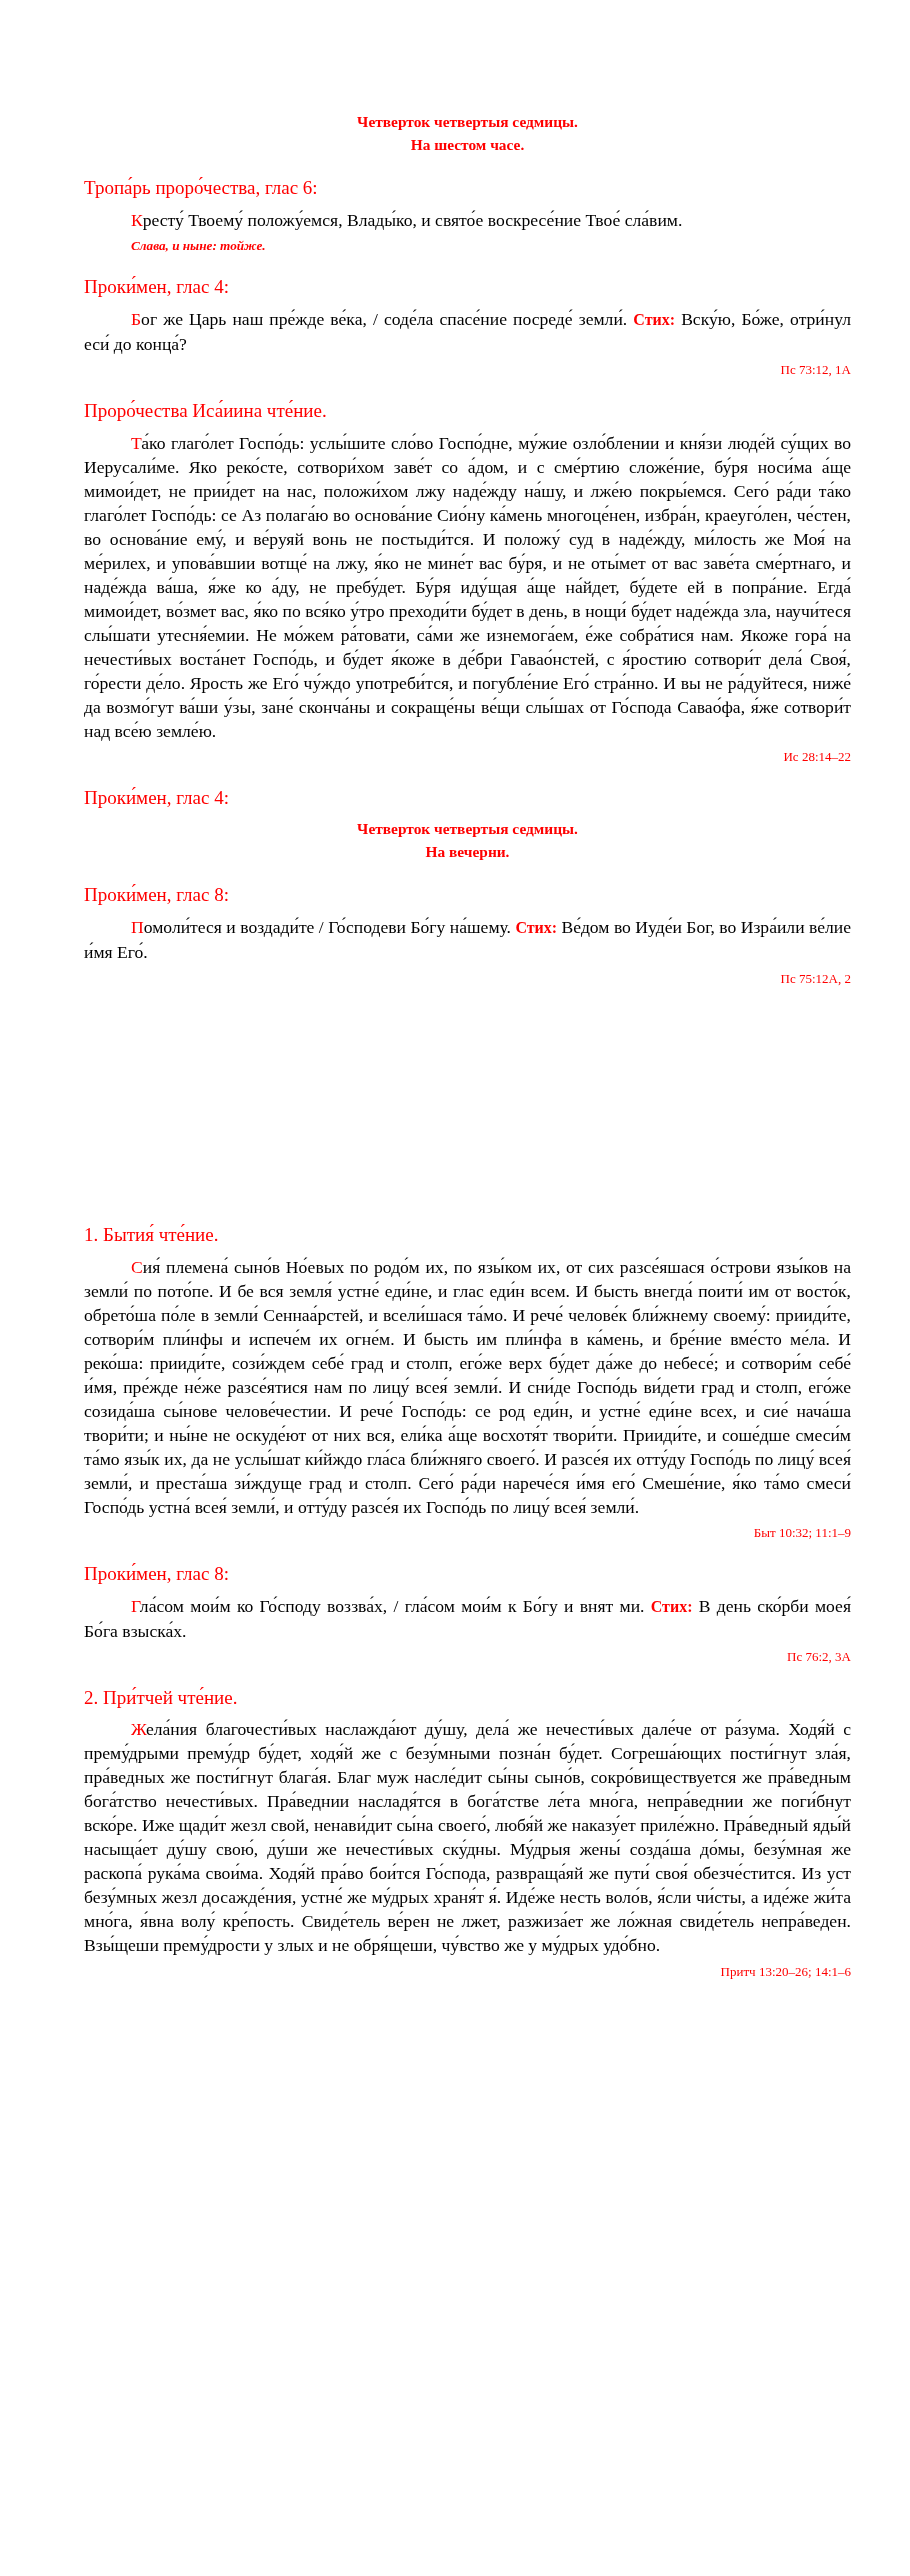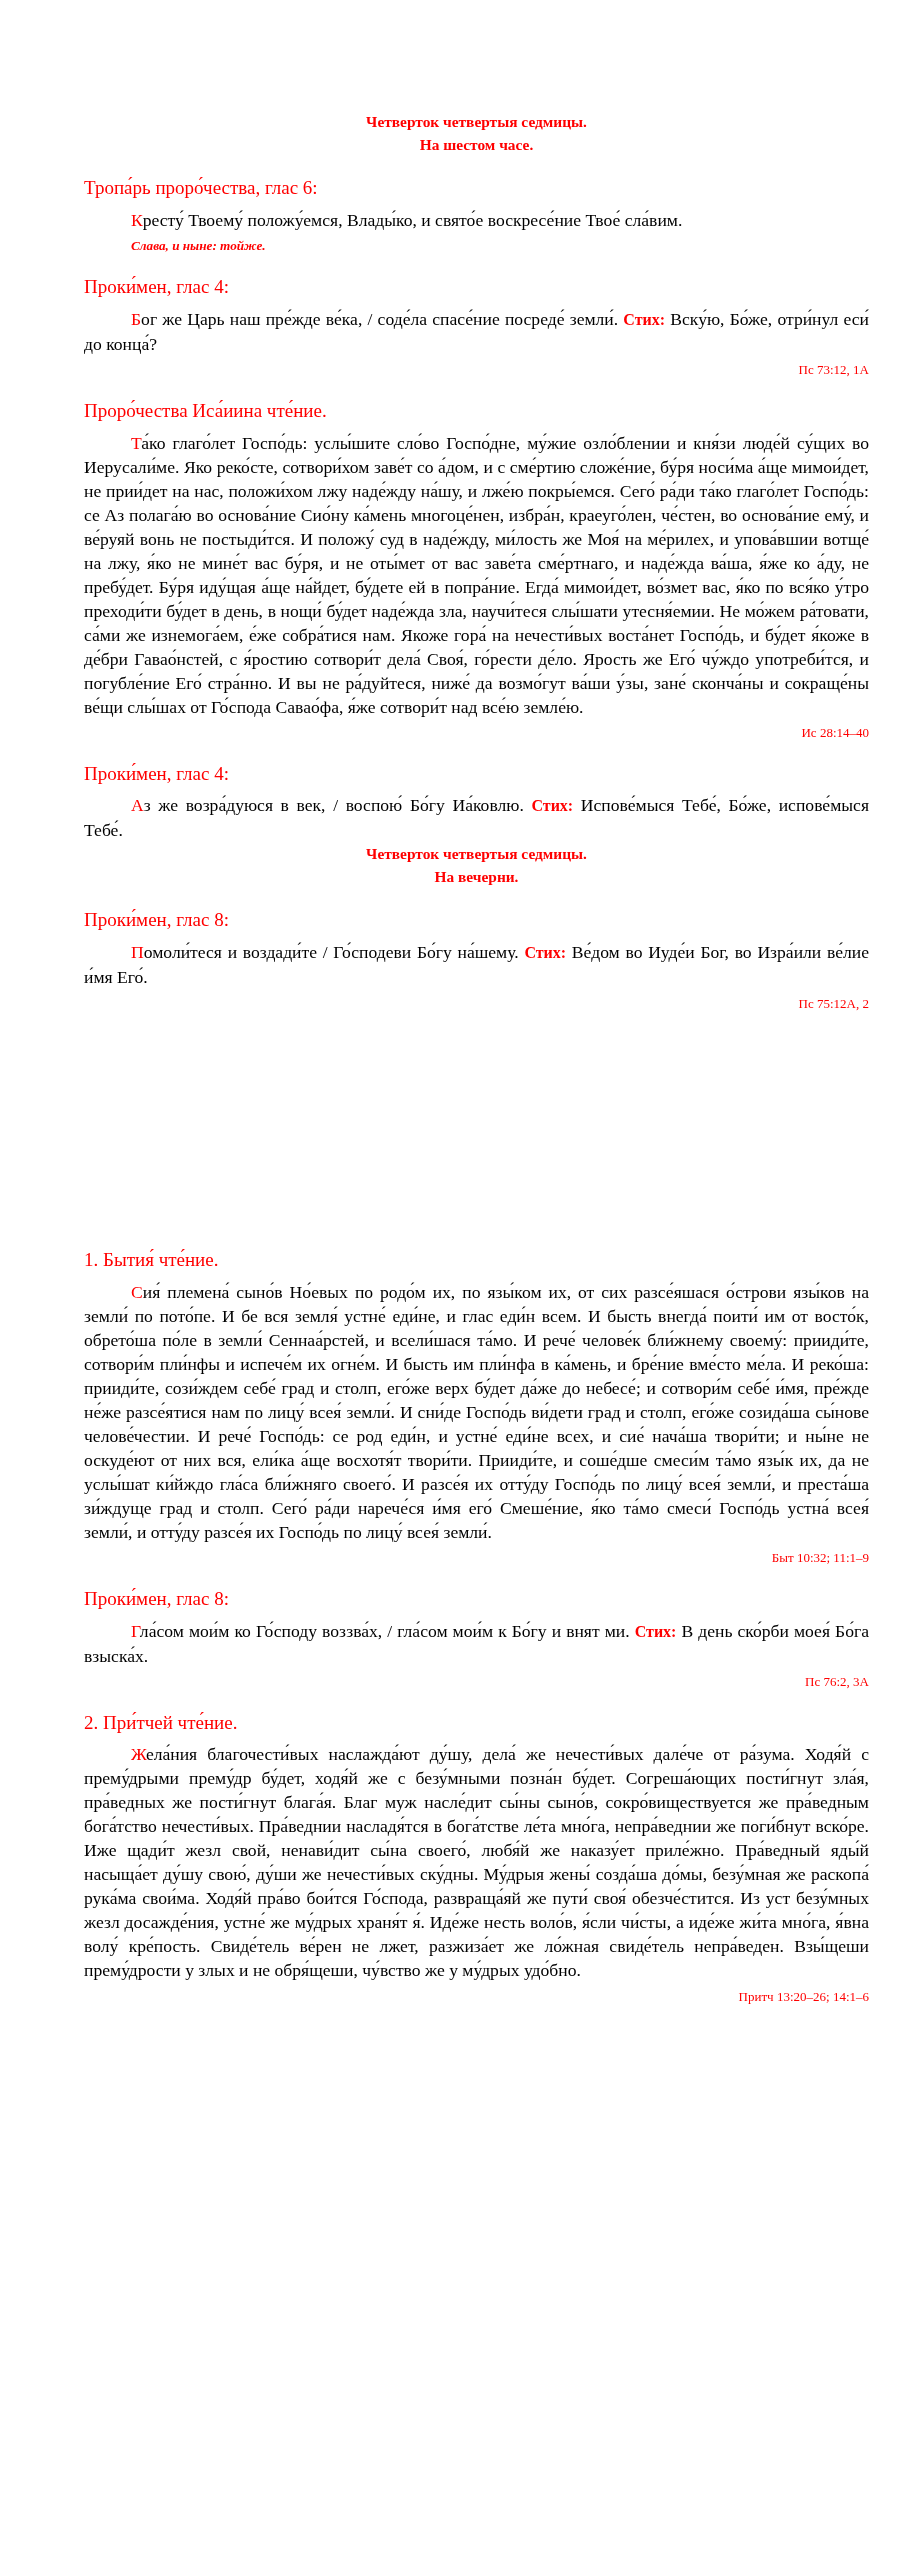--- a/index.html
+++ b/index.html
@@ -5,21 +5,21 @@
   html, body { margin: 0; padding: 0; background: #ffffff; }
   .page {
     position: relative;
     width: 911px;
     height: 2576px;
     background: var(--page-bg, #ffffff);
     overflow: hidden;
     font-family: "Liberation Serif", "DejaVu Serif", serif;
     color: var(--ink, #000000);
   }
-  .content { padding: 110px 42px 0 84px; }
+  .content { padding: 110px 60px 0 84px; }
 
   .h1 {
     color: var(--red, #ff0000);
     font-weight: bold;
     font-size: 15.4px;
     line-height: 23px;
     text-align: center;
   }
   .ref + .h1 { margin-top: 24px; }
 
@@ -73,23 +73,22 @@
         <div>На шестом часе.</div>
       </div>
       <div class="h2">Тропа́рь проро́чества, глас 6:</div>
       <p class="para"><span class="init">К</span><span class="plain">ресту́ Твоему́ положу́емся, Влады́ко, и свято́е воскресе́ние Твое́ сла́вим.</span></p>
       <div class="rubric">Слава, и ныне: тойже.</div>
       <div class="h2">Проки́мен, глас 4:</div>
       <p class="para"><span class="init">Б</span><span class="plain">ог же Царь наш пре́жде ве́ка, / соде́ла спасе́ние посреде́ земли́. </span><span class="stih">Стих:</span><span class="plain"> Вску́ю, Бо́же, отри́нул еси́ до конца́?</span></p>
       <div class="ref">Пс 73:12, 1А</div>
       <div class="h2">Проро́чества Иса́иина чте́ние.</div>
       <p class="para"><span class="init">Т</span><span class="plain">а́ко глаго́лет Госпо́дь: услы́шите сло́во Госпо́дне, му́жие озло́блении и кня́зи люде́й су́щих во Иерусали́ме. Яко реко́сте, сотвори́хом заве́т со а́дом, и с сме́ртию сложе́ние, бу́ря носи́ма а́ще мимои́дет, не прии́дет на нас, положи́хом лжу наде́жду на́шу, и лже́ю покры́емся. Сего́ ра́ди та́ко глаго́лет Госпо́дь: се Аз полага́ю во основа́ние Сио́ну ка́мень многоце́нен, избра́н, краеуго́лен, че́стен, во основа́ние ему́, и ве́руяй вонь не постыди́тся. И положу́ суд в наде́жду, ми́лость же Моя́ на ме́рилех, и упова́вшии вотще́ на лжу, я́ко не мине́т вас бу́ря, и не оты́мет от вас заве́та сме́ртнаго, и наде́жда ва́ша, я́же ко а́ду, не пребу́дет. Бу́ря иду́щая а́ще на́йдет, бу́дете ей в попра́ние. Егда́ мимои́дет, во́змет вас, я́ко по вся́ко у́тро преходи́ти бу́дет в день, в нощи́ бу́дет наде́жда зла, научи́теся слы́шати утесня́емии. Не мо́жем ра́товати, са́ми же изнемога́ем, е́же собра́тися нам. Якоже гора́ на нечести́вых воста́нет Госпо́дь, и бу́дет я́коже в де́бри Гавао́нстей, с я́ростию сотвори́т дела́ Своя́, го́рести де́ло. Ярость же Его́ чу́ждо употреби́тся, и погубле́ние Его́ стра́нно. И вы не ра́дуйтеся, ниже́ да возмо́гут ва́ши у́зы, зане́ сконча́ны и сокраще́ны ве́щи слы́шах от Го́спода Савао́фа, я́же сотвори́т над все́ю земле́ю.</span></p>
-      <div class="ref">Ис 28:14–40</div>
+      <div class="ref">Ис 28:14–22</div>
       <div class="h2">Проки́мен, глас 4:</div>
-      <p class="para"><span class="init">А</span><span class="plain">з же возра́дуюся в век, / воспою́ Бо́гу Иа́ковлю. </span><span class="stih">Стих:</span><span class="plain"> Испове́мыся Тебе́, Бо́же, испове́мыся Тебе́.</span></p>
       <div class="h1">
         <div>Четверток четвертыя седмицы.</div>
         <div>На вечерни.</div>
       </div>
       <div class="h2">Проки́мен, глас 8:</div>
       <p class="para"><span class="init">П</span><span class="plain">омоли́теся и воздади́те / Го́сподеви Бо́гу на́шему. </span><span class="stih">Стих:</span><span class="plain"> Ве́дом во Иуде́и Бог, во Изра́или ве́лие и́мя Его́.</span></p>
       <div class="ref">Пс 75:12А, 2</div>
       <div class="h2 after-break">1. Бытия́ чте́ние.</div>
       <p class="para"><span class="init">С</span><span class="plain">ия́ племена́ сыно́в Но́евых по родо́м их, по язы́ком их, от сих разсе́яшася о́строви язы́ков на земли́ по пото́пе. И бе вся земля́ устне́ еди́не, и глас еди́н всем. И бысть внегда́ поити́ им от восто́к, обрето́ша по́ле в земли́ Сеннаа́рстей, и всели́шася та́мо. И рече́ челове́к бли́жнему своему́: прииди́те, сотвори́м пли́нфы и испече́м их огне́м. И бысть им пли́нфа в ка́мень, и бре́ние вме́сто ме́ла. И реко́ша: прииди́те, сози́ждем себе́ град и столп, его́же верх бу́дет да́же до небесе́; и сотвори́м себе́ и́мя, пре́жде не́же разсе́ятися нам по лицу́ всея́ земли́. И сни́де Госпо́дь ви́дети град и столп, его́же созида́ша сы́нове челове́честии. И рече́ Госпо́дь: се род еди́н, и устне́ еди́не всех, и сие́ нача́ша твори́ти; и ны́не не оскуде́ют от них вся, ели́ка а́ще восхотя́т твори́ти. Прииди́те, и соше́дше смеси́м та́мо язы́к их, да не услы́шат ки́йждо гла́са бли́жняго своего́. И разсе́я их отту́ду Госпо́дь по лицу́ всея́ земли́, и преста́ша зи́ждуще град и столп. Сего́ ра́ди нарече́ся и́мя его́ Смеше́ние, я́ко та́мо смеси́ Госпо́дь устна́ всея́ земли́, и отту́ду разсе́я их Госпо́дь по лицу́ всея́ земли́.</span></p>
       <div class="ref">Быт 10:32; 11:1–9</div>

